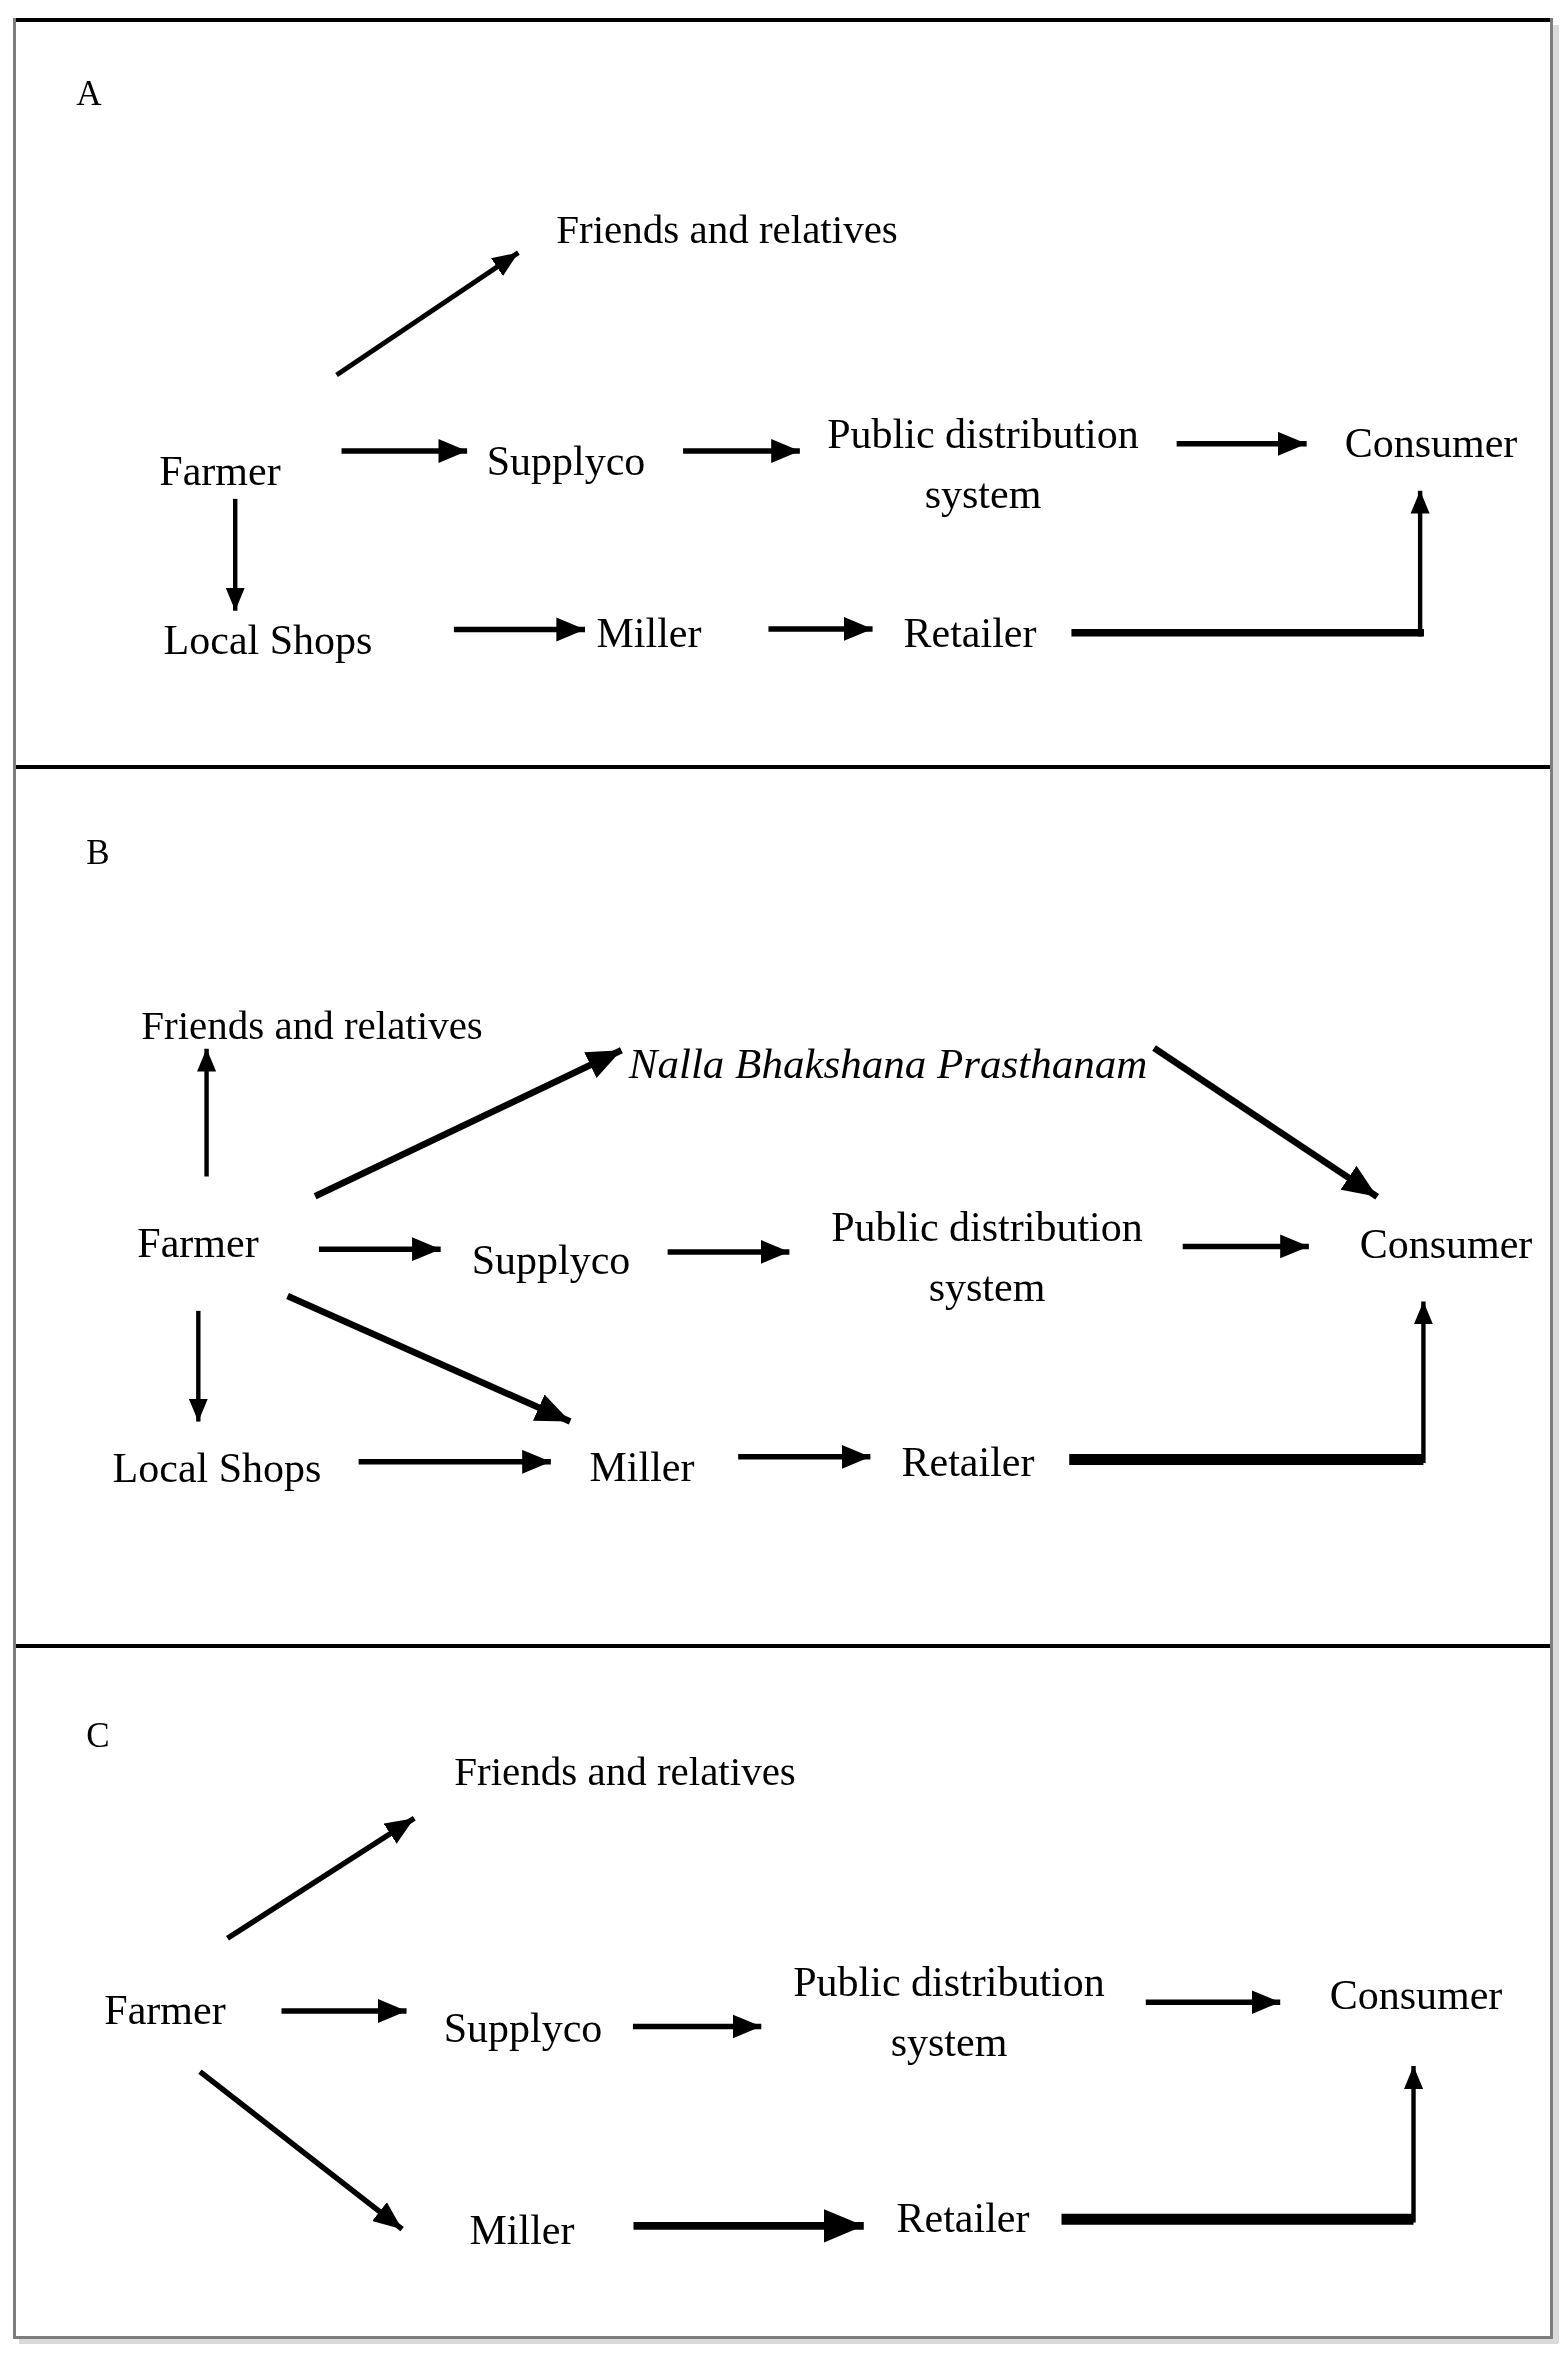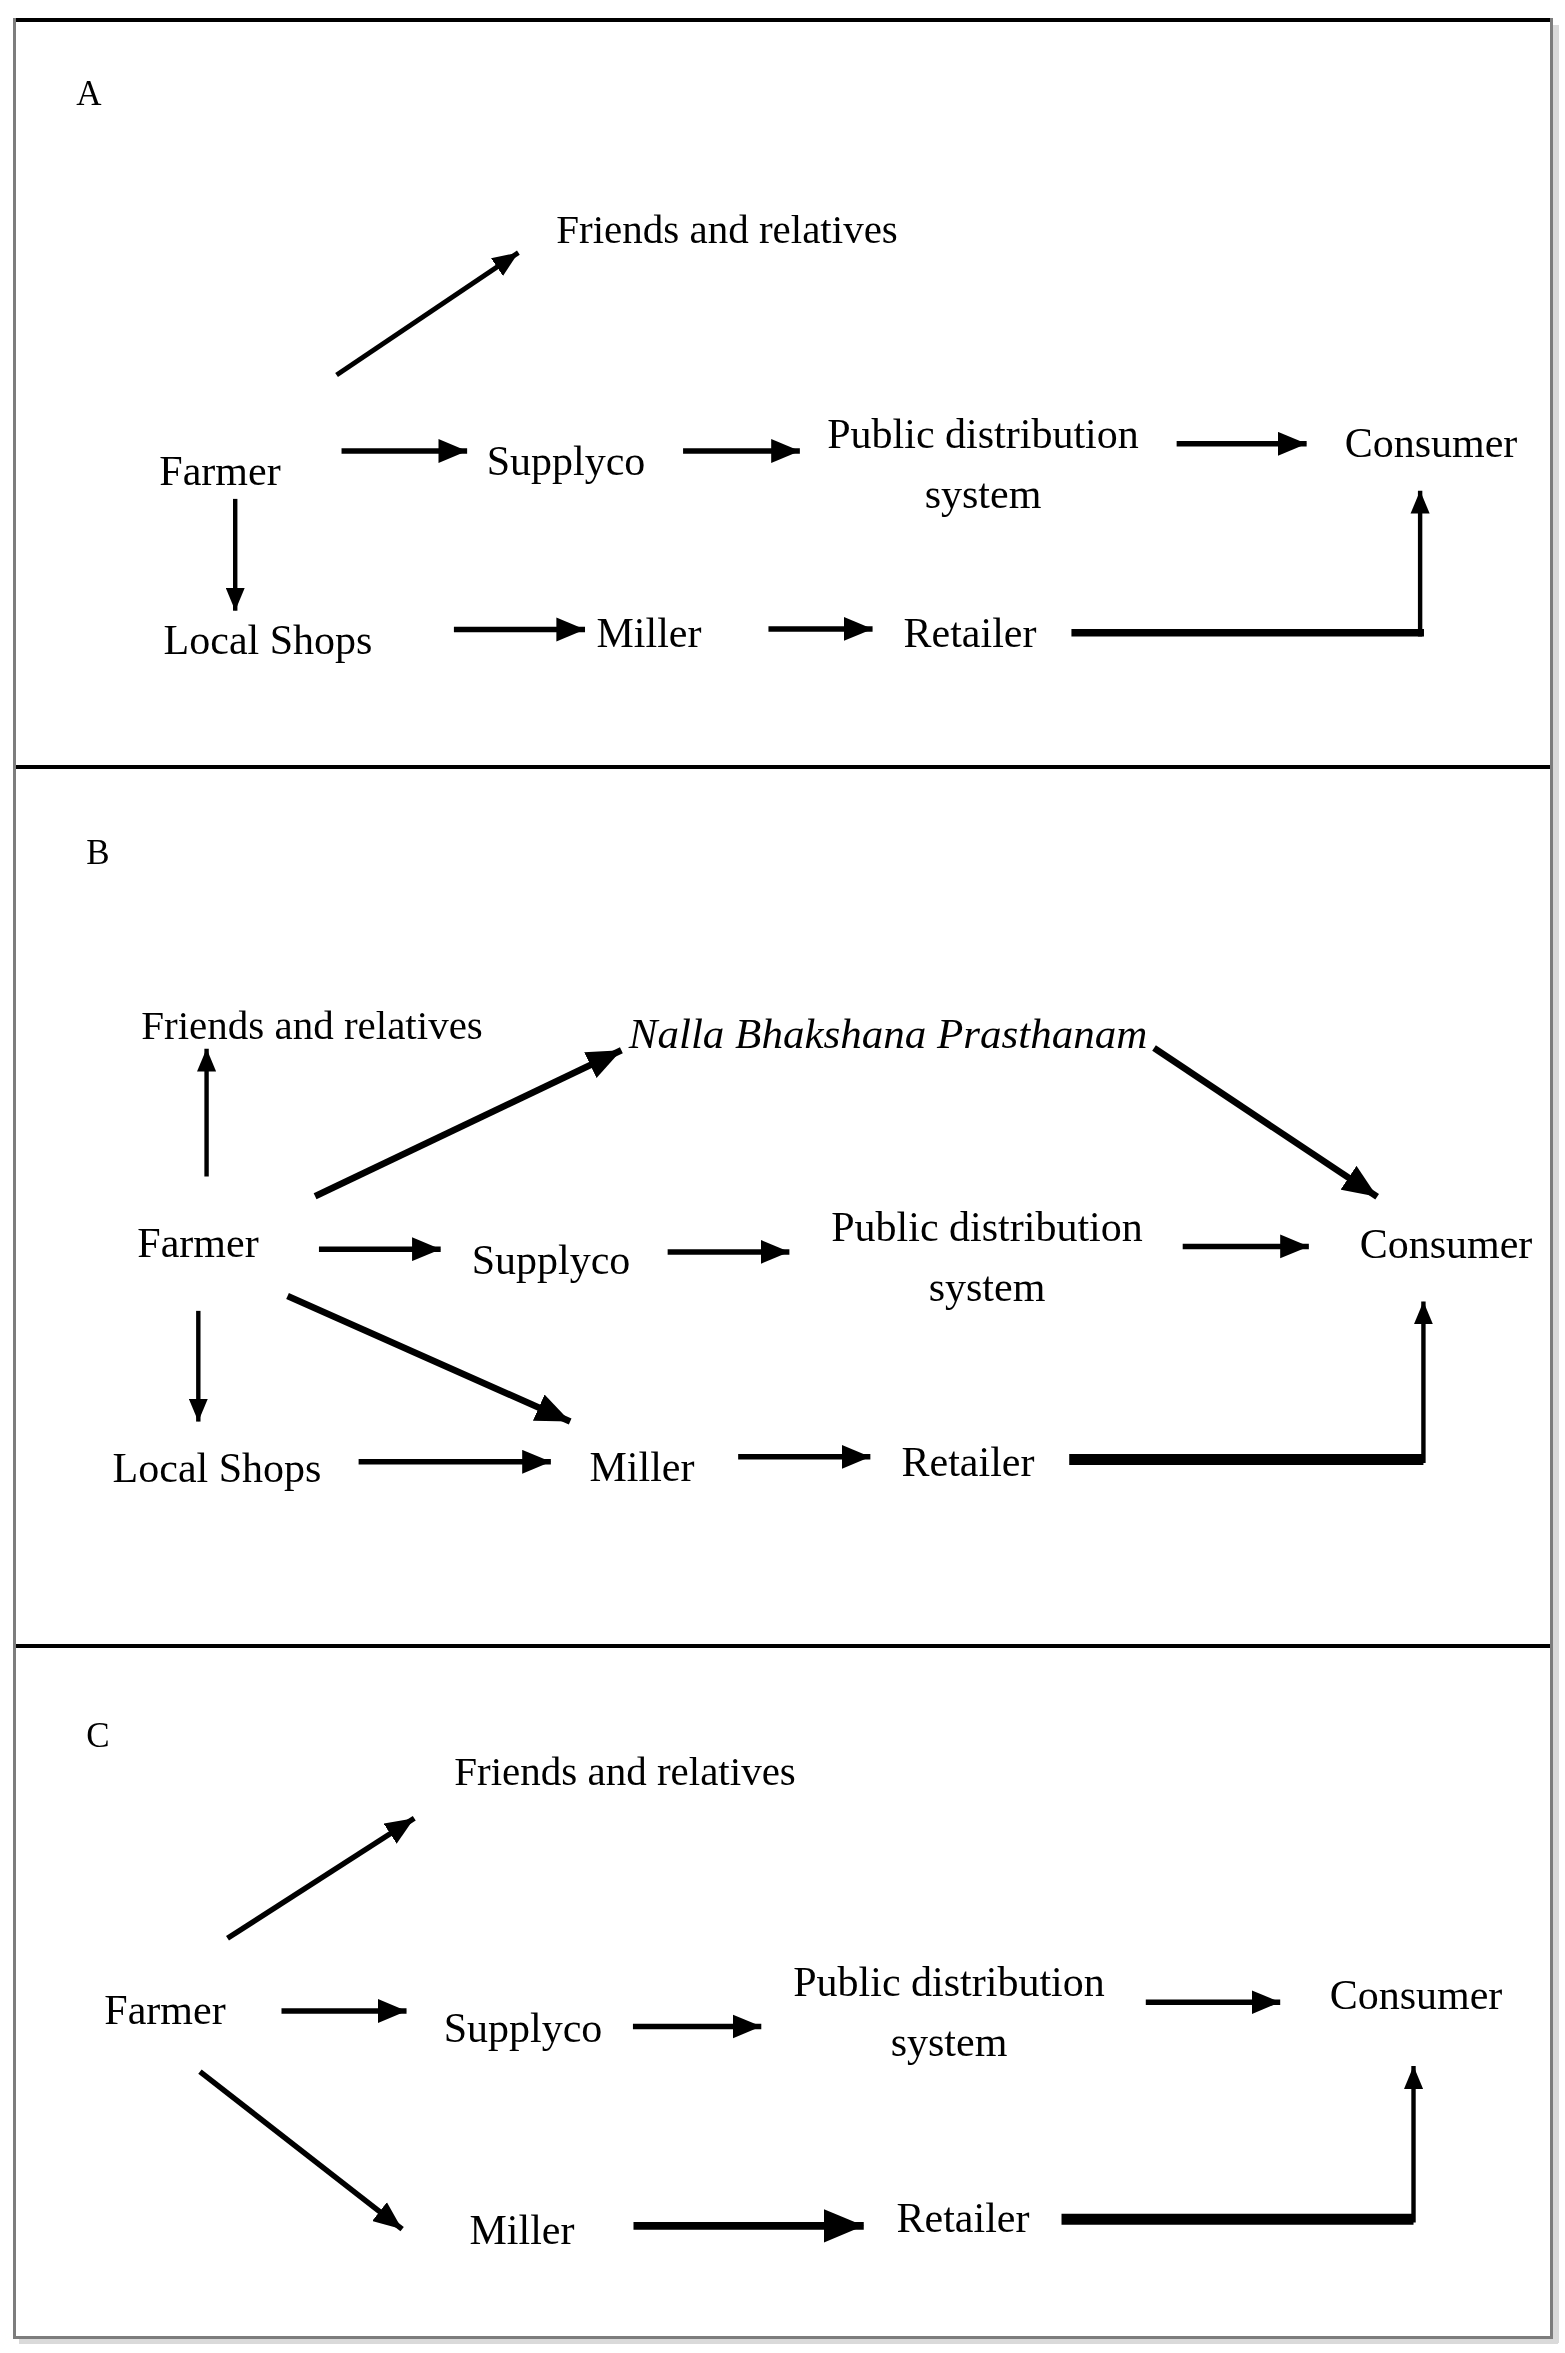--- a/index.html
+++ b/index.html
@@ -94,21 +94,21 @@
       <div class="diagram-text" style="left: 220px; top: 472px; font-size: 42px;">Farmer</div>
       <div class="diagram-text" style="left: 566px; top: 462px; font-size: 42px;">Supplyco</div>
       <div class="diagram-text" style="left: 983px; top: 465px; font-size: 42px;">Public distribution
 system</div>
       <div class="diagram-text" style="left: 1431px; top: 444px; font-size: 42px;">Consumer</div>
       <div class="diagram-text" style="left: 268px; top: 641px; font-size: 42px;">Local Shops</div>
       <div class="diagram-text" style="left: 649px; top: 634px; font-size: 42px;">Miller</div>
       <div class="diagram-text" style="left: 970px; top: 634px; font-size: 42px;">Retailer</div>
       <div class="diagram-text" style="left: 98px; top: 853px; font-size: 35px;">B</div>
       <div class="diagram-text" style="left: 312px; top: 1025px; font-size: 41px;">Friends and relatives</div>
-      <div class="diagram-text italic" style="left: 888px; top: 1034px; font-size: 43px;">Nalla Bhakshana Prasthanam</div>
+      <div class="diagram-text italic" style="left: 888px; top: 1064px; font-size: 43px;">Nalla Bhakshana Prasthanam</div>
       <div class="diagram-text" style="left: 198px; top: 1244px; font-size: 42px;">Farmer</div>
       <div class="diagram-text" style="left: 551px; top: 1261px; font-size: 42px;">Supplyco</div>
       <div class="diagram-text" style="left: 987px; top: 1258px; font-size: 42px;">Public distribution
 system</div>
       <div class="diagram-text" style="left: 1446px; top: 1245px; font-size: 42px;">Consumer</div>
       <div class="diagram-text" style="left: 217px; top: 1469px; font-size: 42px;">Local Shops</div>
       <div class="diagram-text" style="left: 642px; top: 1468px; font-size: 42px;">Miller</div>
       <div class="diagram-text" style="left: 968px; top: 1463px; font-size: 42px;">Retailer</div>
       <div class="diagram-text" style="left: 98px; top: 1736px; font-size: 35px;">C</div>
       <div class="diagram-text" style="left: 625px; top: 1771px; font-size: 41px;">Friends and relatives</div>

